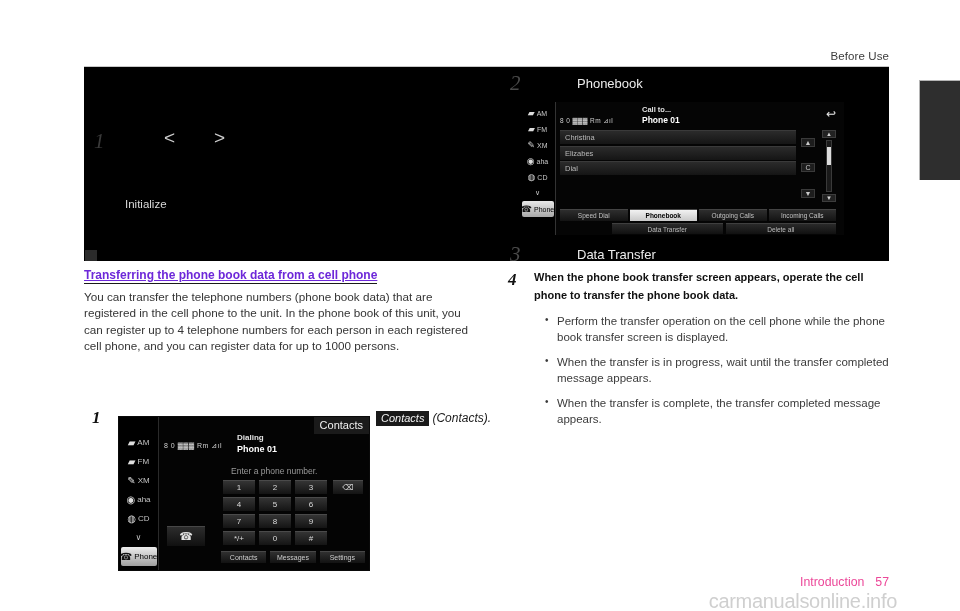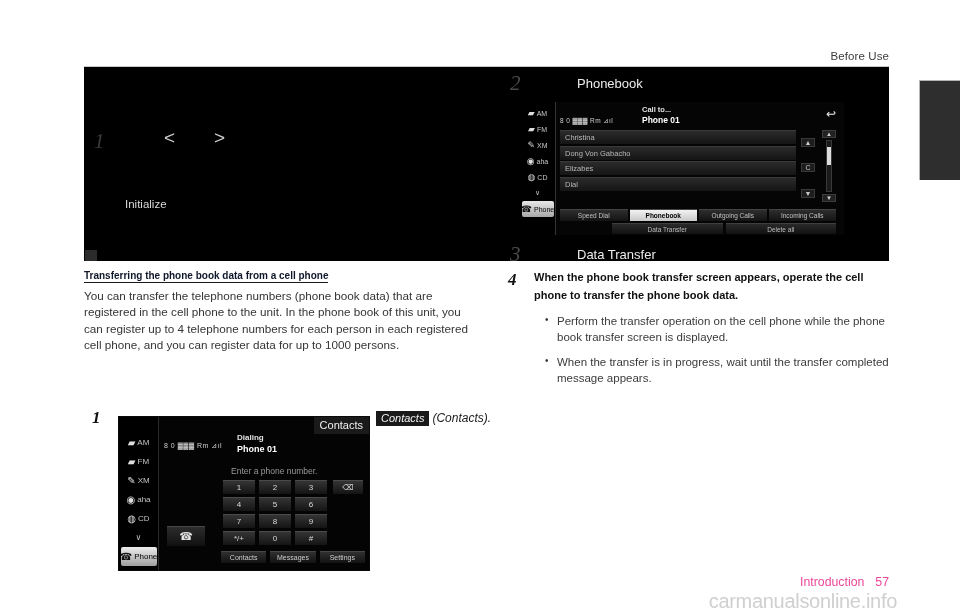--- a/index.html
+++ b/index.html
@@ -210,24 +210,24 @@
 
   
   .col-left { position: absolute; left: 84px; top: 255px; width: 386px; }
   .col-right { position: absolute; left: 505px; top: 259px; width: 392px; }
 
   p.body {
     font-size: 11.7px; line-height: 16.3px;
     color: #353535; margin-bottom: 9px;
   }
   h3.sub {
-    font-size: 10px; font-weight: bold; color: #0f172a;
+    font-size: 12px; font-weight: bold; color: #6d28d9;
     border-bottom: 1.4px solid #1a1a1a;
     display: inline-block;
-    padding-bottom: 1px; margin-bottom: 5px;
+    padding-bottom: 1px; margin-bottom: 5px; text-decoration: underline;
   }
 
   
   .step1-wrap { position: absolute; left: 84px; top: 398px; width: 400px; }
   .step-num {
     position: absolute; left: 8px; top: 0px;
     font-family: "Liberation Serif", serif; font-style: italic;
     font-weight: bold; font-size: 17px; color: #111;
   }
   .step1-line {
@@ -420,21 +420,20 @@
           </div>
       </div>
       <div class="hu-main">
         <div class="hu-status">8 0 ▓▓▓ Rm ⊿ıl</div>
         <div class="hu-callto">Call to...</div>
         <div class="hu-phone01">Phone 01</div>
         <div class="hu-back">↩</div>
 
         <div class="hu-list">
           <div class="hu-row">Christina</div>
-          <div class="hu-row">Dong Von Gabacho</div>
           <div class="hu-row">Elizabes</div>
           <div class="hu-row">Dial</div>
         </div>
 
         <div class="hu-mid-ctrl">
           <div>▲</div>
           <div>C</div>
           <div>▼</div>
         </div>
 
@@ -534,20 +533,21 @@
     </div>
   </div>
 
   <div class="col-right">
     <div class="step4">
       <div class="step4-num">4</div>
       <div class="step4-title">When the phone book transfer screen appears, operate the cell phone to transfer the phone book data.</div>
       <ul class="bullets">
         <li>Perform the transfer operation on the cell phone while the phone book transfer screen is displayed.</li>
         <li>When the transfer is in progress, wait until the transfer completed message appears.</li>
+        <li>When the transfer is complete, the transfer completed message appears.</li>
       </ul>
     </div>
   </div>
 
   <div class="footer">
     <span>Introduction</span><span class="pg">57</span>
   </div>
   <div class="watermark">carmanualsonline.info</div>
 
 </div>

